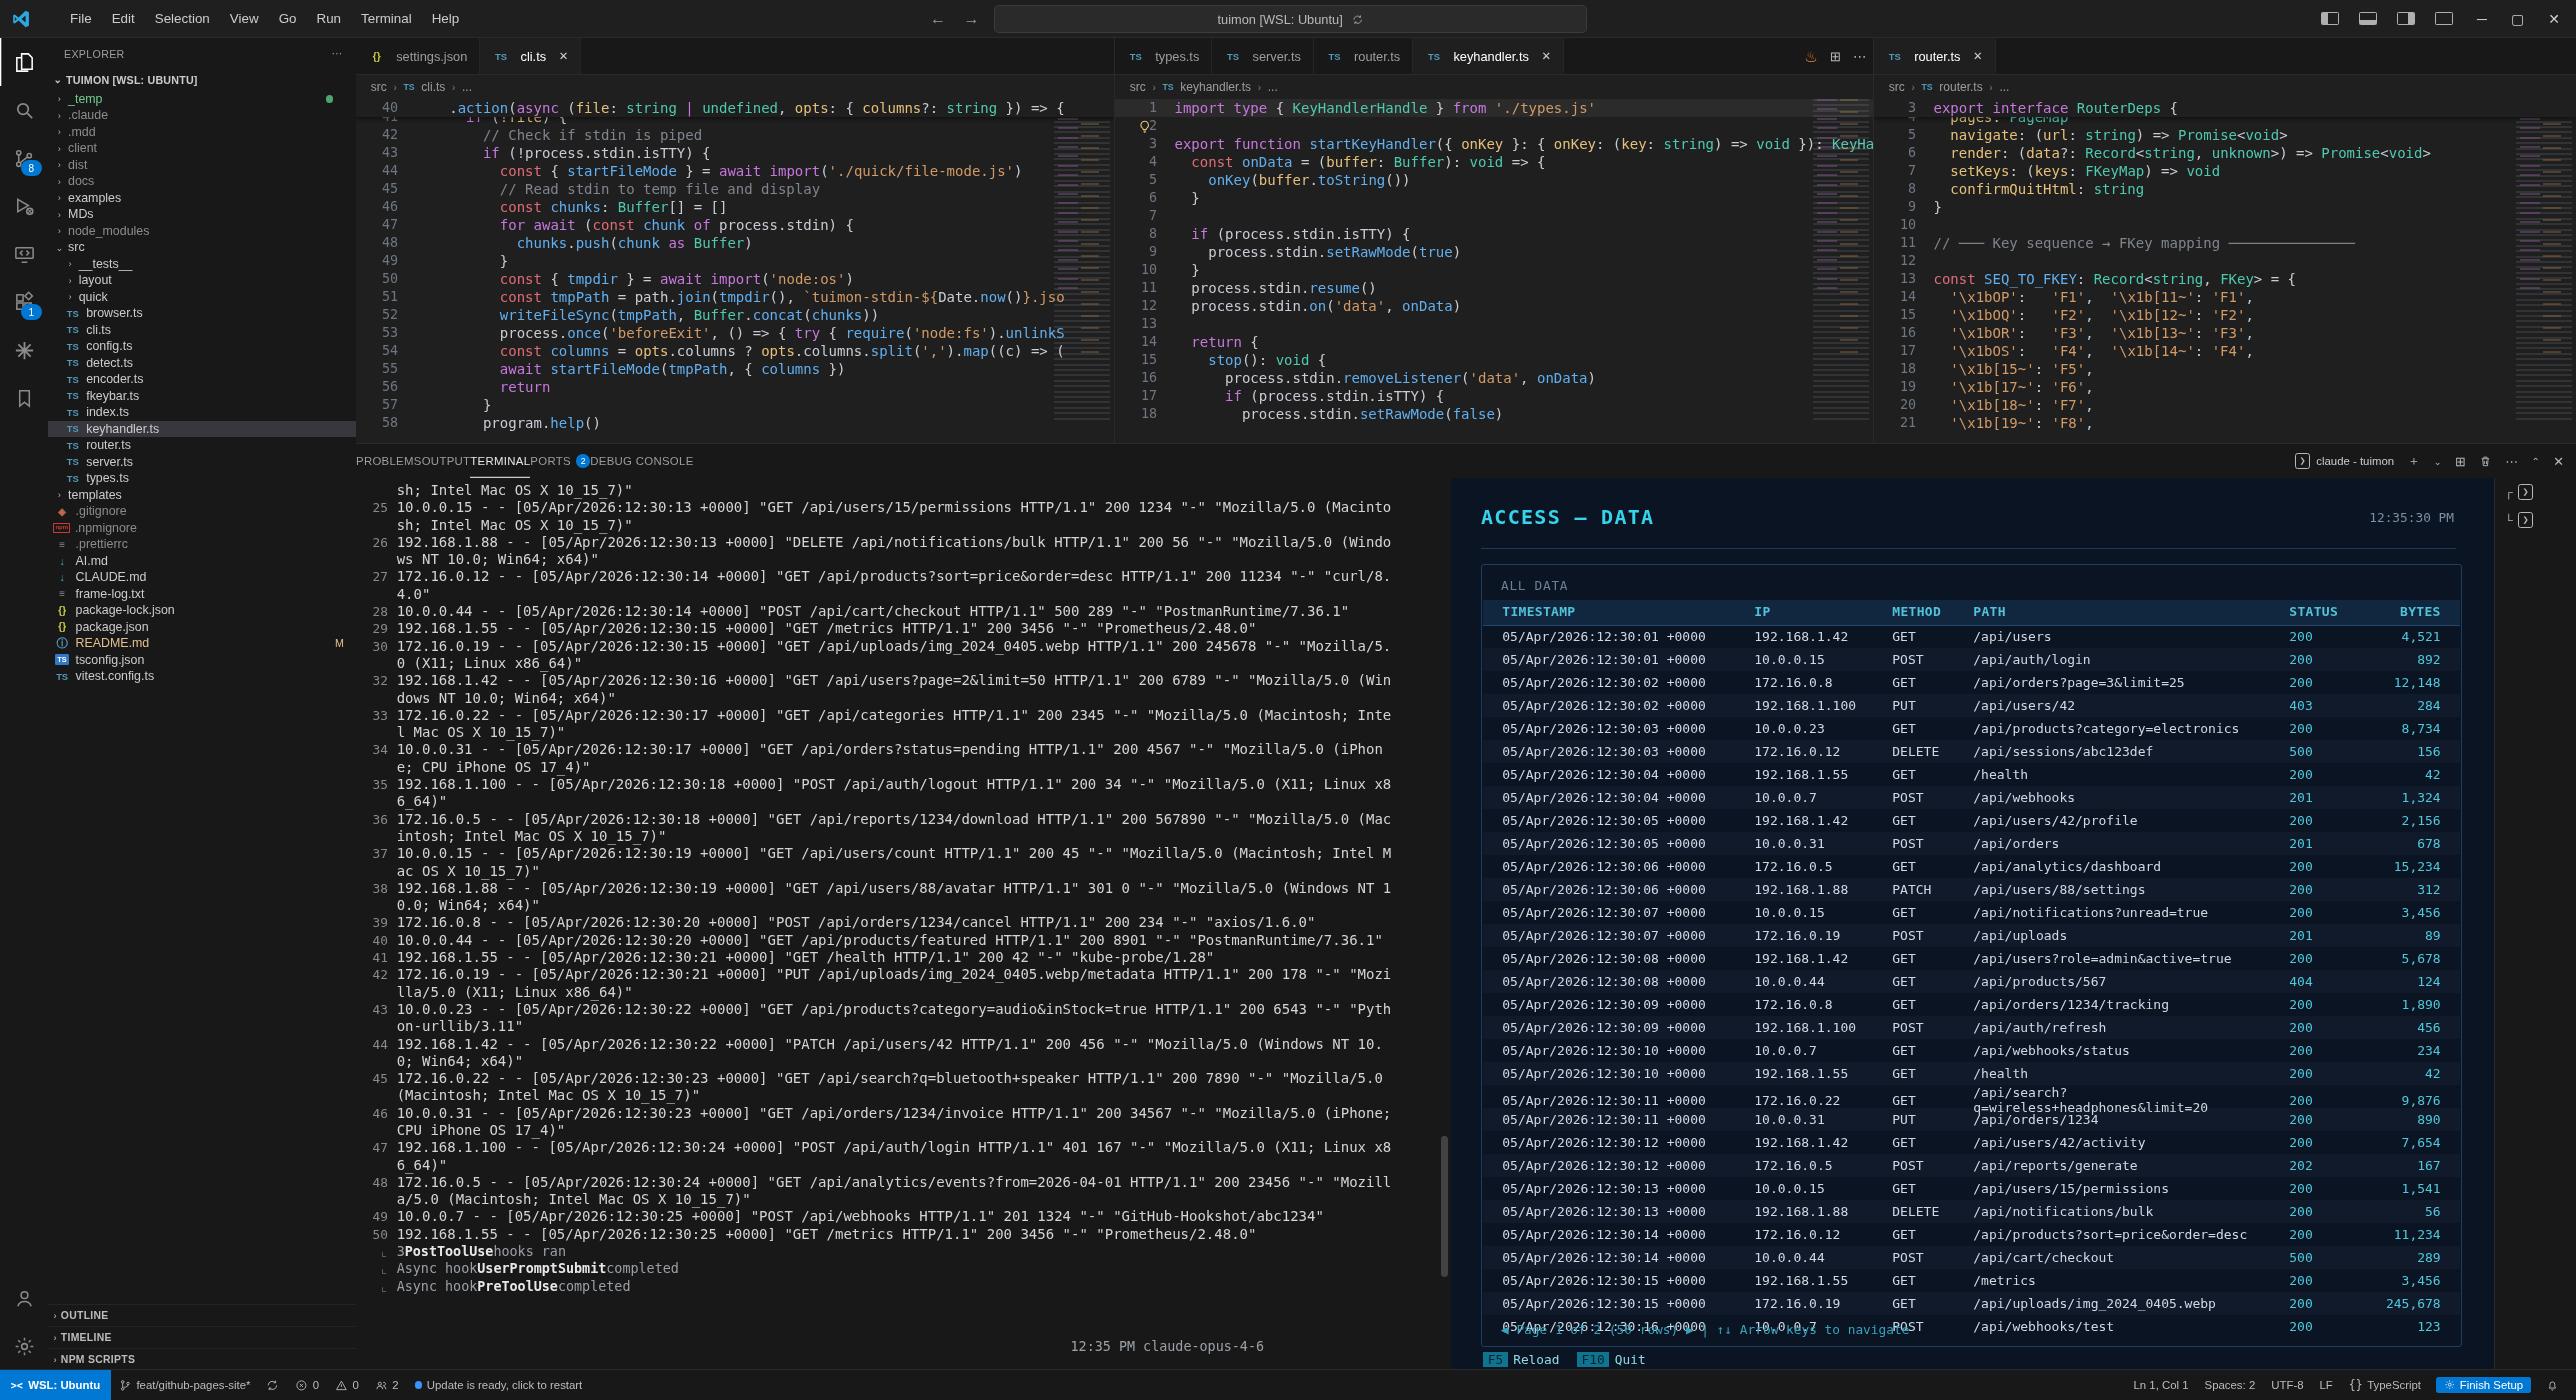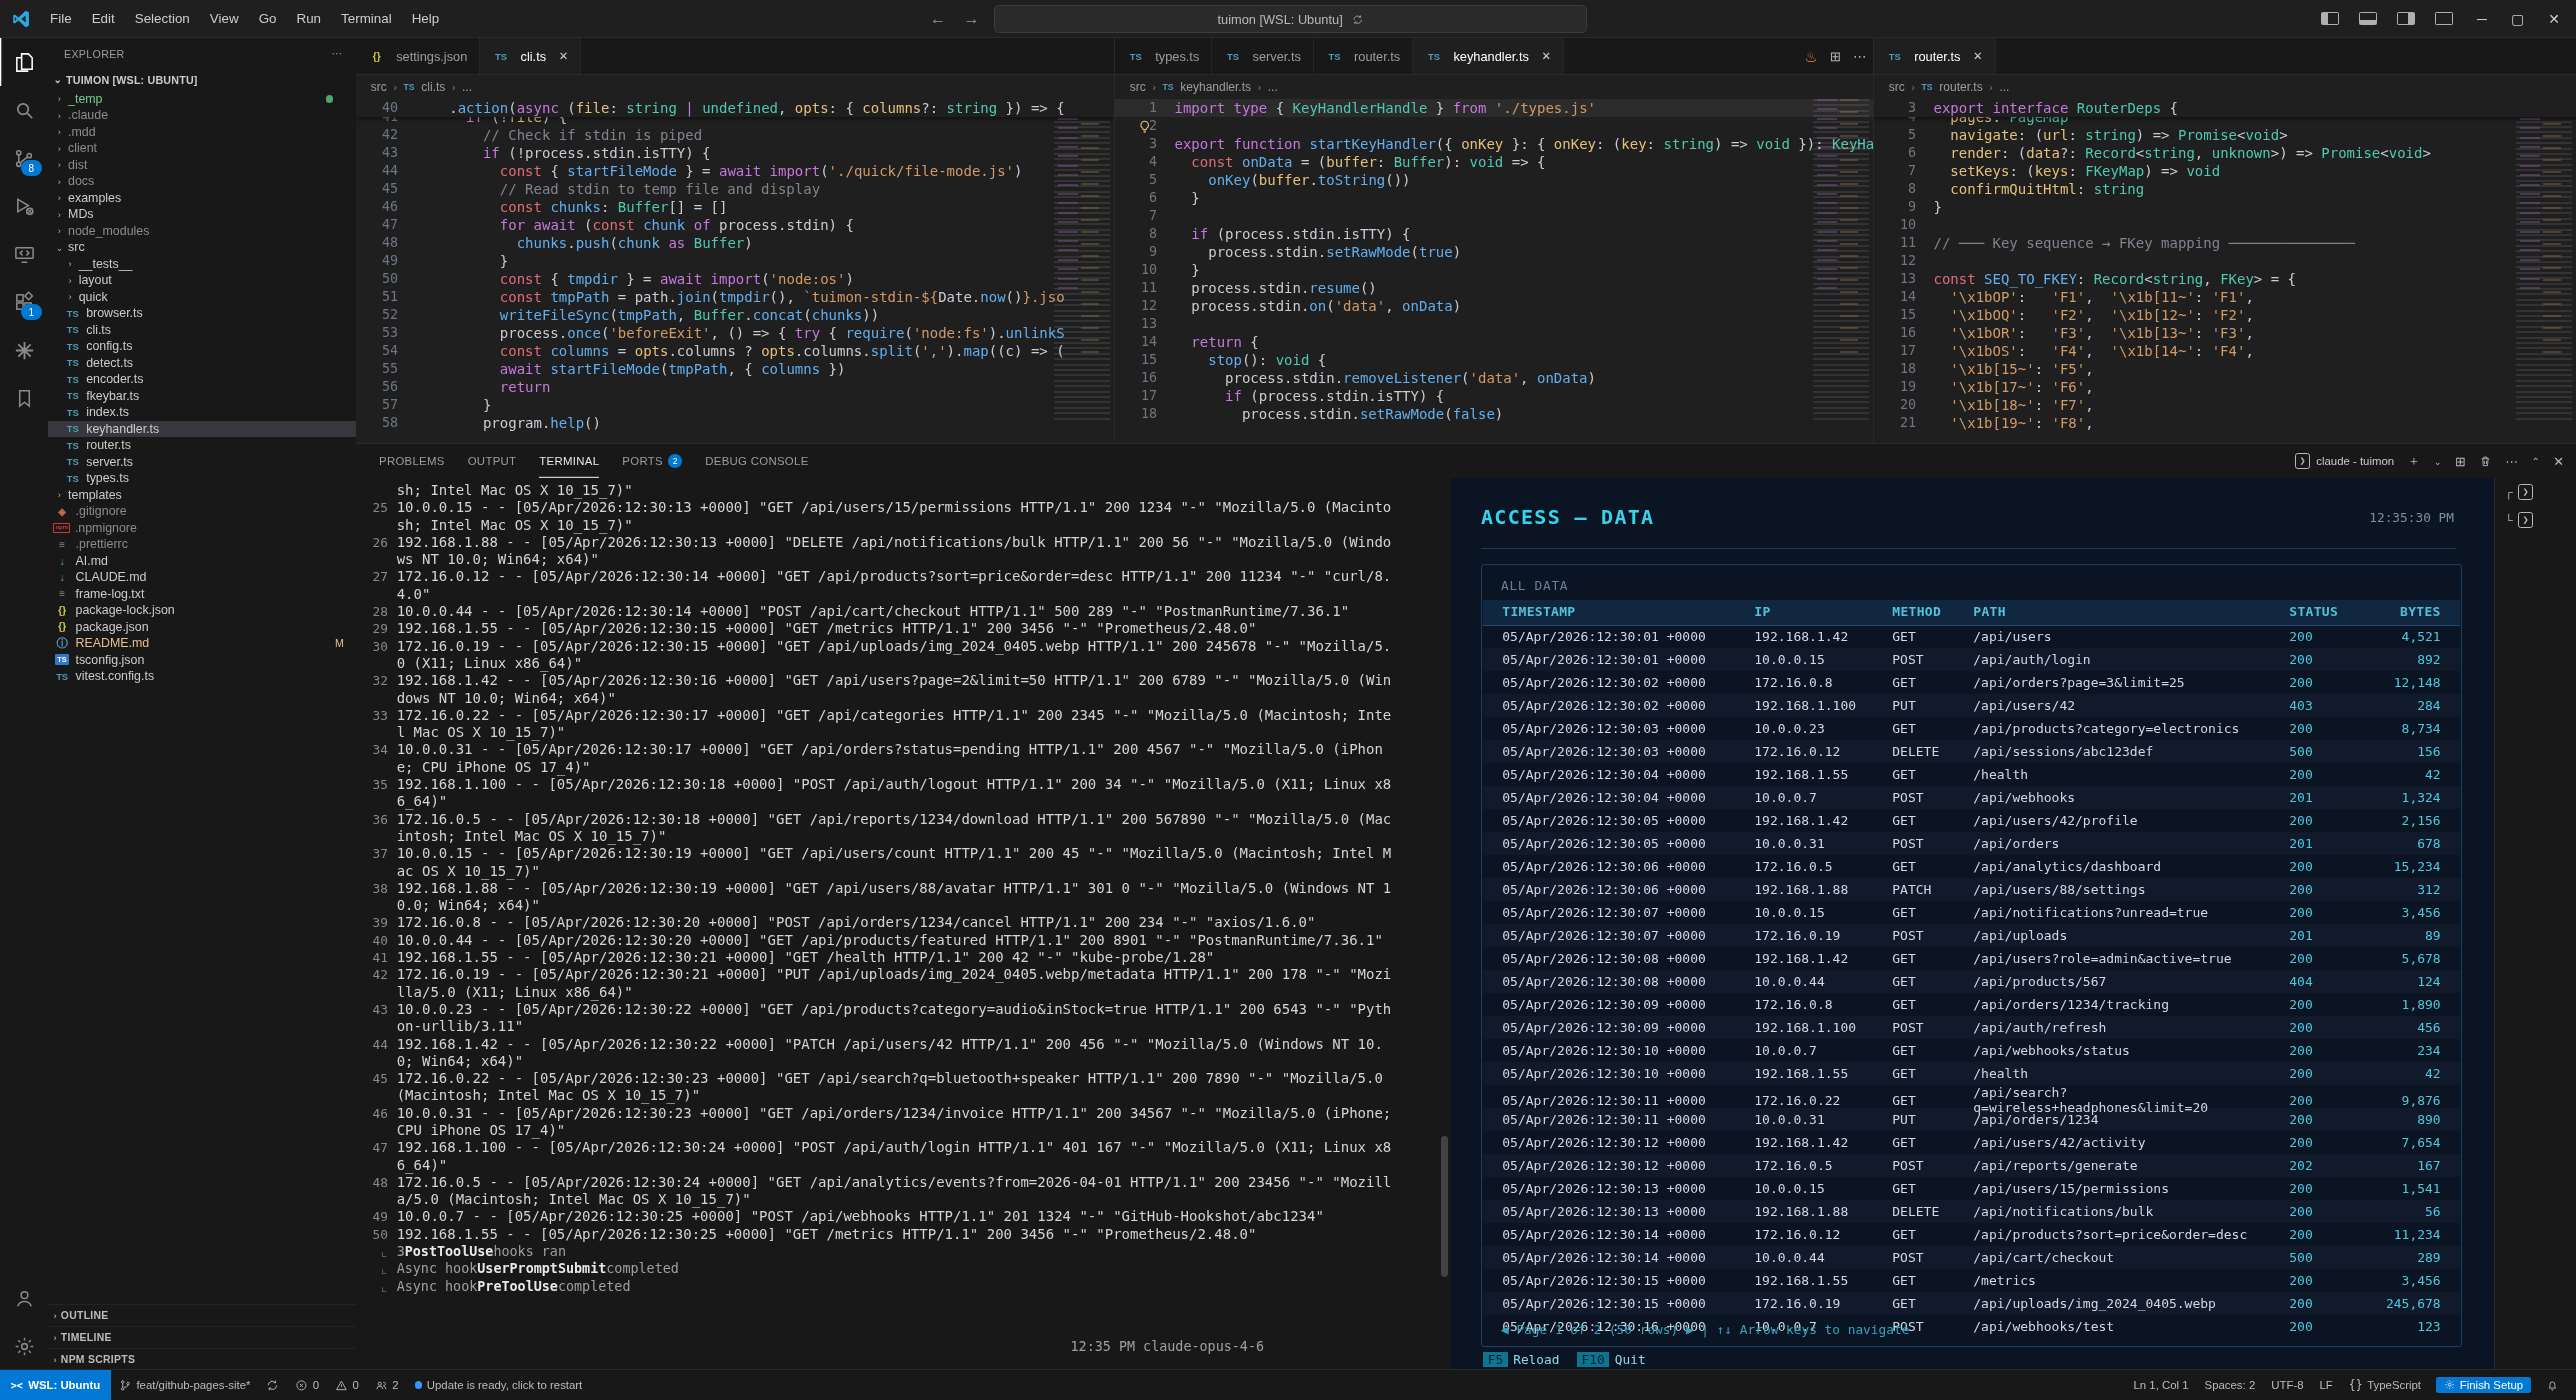--- a/index.html
+++ b/index.html
@@ -1,21 +1,21 @@
 <!DOCTYPE html>
 <html style="font-size:10.7px"><head>
 <meta charset="utf-8">
 <style>
   html,body{margin:0;padding:0;background:#181818;width:2576px;height:1401px;overflow:hidden;
     font-family:"Liberation Sans",sans-serif;-webkit-font-smoothing:antialiased;}
   #app{position:absolute;inset:0;}
 
   
   #titlebar{position:absolute;left:0;top:0;width:2576px;height:37px;background:#1f1f1f;
-    border-bottom:0.7px solid #2a2a2a;display:flex;align-items:center;color:#cccccc;}
+    border-bottom:0.7px solid #2a2a2a;display:flex;align-items:center;color:#cccccc;gap:20px;}
   #vscode-logo{width:20px;height:20px;margin:0 9.4px 0 10.7px;}
   .menu-item{padding:0 10px;font-size:13.4px;color:#cccccc;line-height:37px;}
   #nav-arrows{position:absolute;left:930px;top:0;height:37px;display:flex;align-items:center;gap:17.5px;
     color:#9a9a9a;font-size:16px;}
   #title-box{position:absolute;left:994px;top:5.4px;width:591px;height:26px;background:#2a2a2a;
     border:0.7px solid #3c3c3c;border-radius:4.7px;color:#b9b9b9;font-size:12.8px;display:flex;
     align-items:center;justify-content:center;gap:9.4px;}
   #tb-right{position:absolute;right:0;top:0;height:37px;display:flex;align-items:center;gap:20px;padding-right:16px;}
   .wicon{width:16px;height:11.4px;border:1px solid #b0b0b0;border-radius:1.3px;position:relative;display:inline-block;}
   .wicon i{position:absolute;background:#b0b0b0;}
@@ -96,21 +96,21 @@
   .minimap{position:absolute;top:0;width:56px;height:322px;opacity:.55;
     background:repeating-linear-gradient(180deg,rgba(190,195,205,.22) 0 2px,transparent 2px 5.4px);}
   .minimap:before{content:"";position:absolute;left:4px;width:20px;height:60%;
     background:repeating-linear-gradient(180deg,rgba(198,120,221,.5) 0 2px,transparent 2px 9.4px);}
   .minimap:after{content:"";position:absolute;left:27px;width:17.5px;height:80%;
     background:repeating-linear-gradient(180deg,rgba(209,154,102,.5) 0 2px,transparent 2px 12px);}
 
   
   #panel{position:absolute;left:356px;top:443px;right:0;bottom:30px;background:#181818;border-top:0.7px solid #2a2a2a;}
   #panel-head{position:absolute;left:0;right:0;top:0;height:34px;display:flex;align-items:center;}
-  .ptab{font-size:11.4px;color:#9d9d9d;margin-left:23px;letter-spacing:0.3px;height:34px;display:flex;
+  .ptab{font-size:11.4px;color:#9d9d9d;letter-spacing:0.3px;height:34px;display:flex;
     align-items:center;position:relative;gap:5.4px;}
   .ptab.active{color:#e7e7e7;box-shadow:inset 0 -1.3px 0 #cccccc;}
   .ptab-badge{background:#0078d4;color:#fff;border-radius:6.7px;min-width:14px;height:14px;font-size:8.7px;
     display:flex;align-items:center;justify-content:center;}
   #panel-controls{position:absolute;right:12px;top:0;height:34px;display:flex;align-items:center;gap:13.4px;
     color:#b8b8b8;font-size:12.8px;}
   #panel-controls .tlabel{display:flex;align-items:center;gap:6px;font-size:11.4px;color:#cccccc;}
   .tico{width:13.4px;height:13.4px;border:1px solid #b8b8b8;border-radius:2.7px;font-size:7.4px;display:inline-flex;
     align-items:center;justify-content:center;color:#b8b8b8;}
   #term-left{position:absolute;left:0;top:34px;width:1095px;bottom:0;background:#181818;overflow:hidden;

